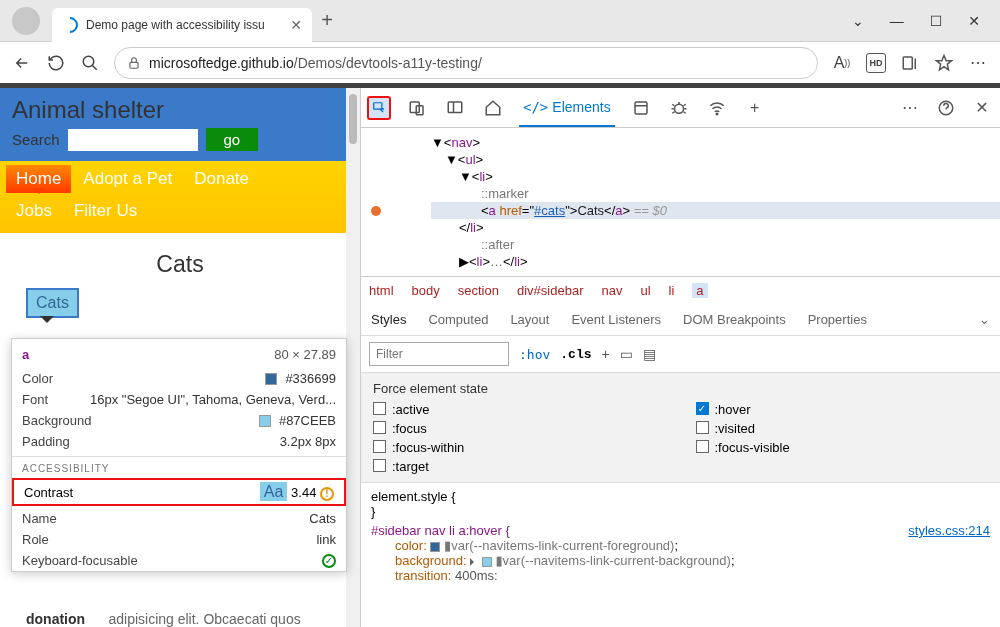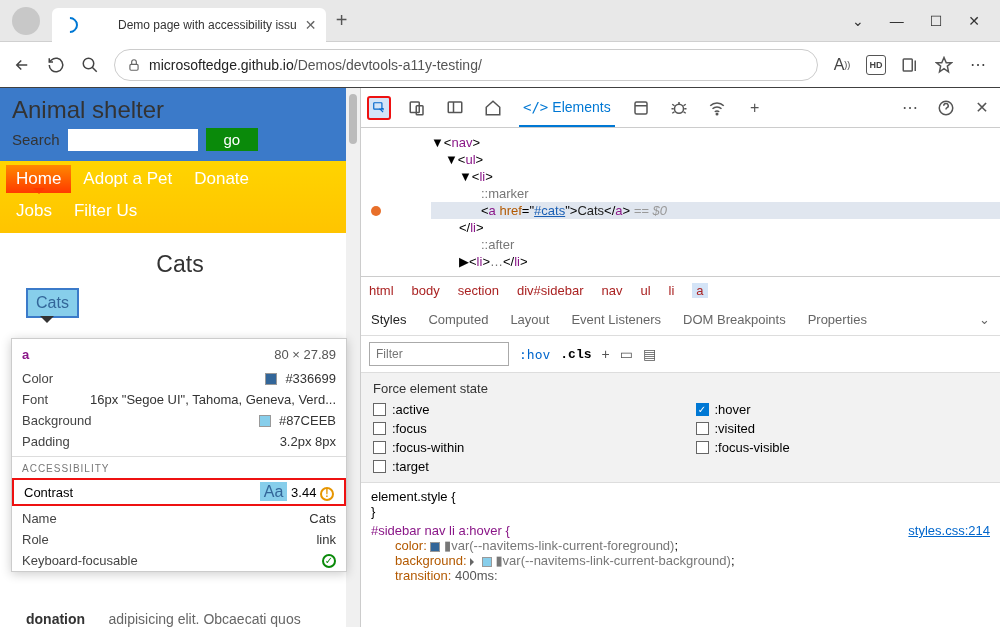--- a/index.html
+++ b/index.html
@@ -3,27 +3,27 @@
 <meta charset="utf-8">
 <style>
 * { margin: 0; padding: 0; box-sizing: border-box; font-family: "Segoe UI", Tahoma, Geneva, Verdana, sans-serif; }
 body { width: 1000px; height: 627px; background: #f0f0f0; overflow: hidden; position: relative; }
 
 
 .titlebar { height: 42px; background: #e8e8e8; display: flex; align-items: center; border-bottom: 1px solid #d0d0d0; }
 .avatar-placeholder { width: 28px; height: 28px; background: #c8c8c8; border-radius: 50%; margin: 0 12px; }
 .tab { background: #fff; border-radius: 6px 6px 0 0; height: 34px; display: flex; align-items: center; padding: 0 10px; gap: 8px; min-width: 260px; margin-top: 8px; }
 .tab-favicon { width: 16px; height: 16px; border: 2px solid #0078d4; border-top-color: transparent; border-left-color: transparent; border-radius: 50%; transform: rotate(-45deg); }
-.tab-title { font-size: 12px; color: #333; flex: 1; overflow: hidden; white-space: nowrap; margin-left: 32px; }
+.tab-title { font-size: 12px; color: #333; flex: 1; overflow: hidden; white-space: nowrap; }
 .tab-close { font-size: 14px; color: #666; cursor: pointer; }
 .newtab { width: 30px; text-align: center; font-size: 20px; color: #555; cursor: pointer; }
 .win-controls { margin-left: auto; display: flex; gap: 26px; padding-right: 20px; }
 .win-btn { font-size: 14px; color: #333; cursor: pointer; }
 
-.toolbar { height: 46px; background: #fff; display: flex; align-items: center; gap: 14px; padding: 0 12px; border-bottom: 1px solid #404040; }
+.toolbar { height: 46px; background: #fff; display: flex; align-items: center; gap: 14px; padding: 0 12px; border-bottom: 5px solid #404040; }
 .tool-icon { width: 20px; height: 20px; display: flex; align-items: center; justify-content: center; color: #444; cursor: pointer; }
 .addrbar { flex: 1; height: 32px; border: 1px solid #ccc; border-radius: 16px; display: flex; align-items: center; padding: 0 12px; gap: 8px; font-size: 14px; color: #555; }
 .addr-domain { color: #222; }
 
 
 .content { display: flex; height: calc(627px - 42px - 46px); }
 .page-side { width: 360px; background: #fff; position: relative; }
 .devtools { flex: 1; background: #fff; border-left: 1px solid #ccc; display: flex; flex-direction: column; }
 
 
@@ -88,21 +88,21 @@
 .styles-tabs .active { color: #222; }
 .filter-row { display: flex; align-items: center; gap: 10px; padding: 6px 8px; border-bottom: 1px solid #ddd; }
 .filter-input { width: 140px; height: 24px; border: 1px solid #aaa; padding: 0 6px; font-size: 12px; color: #c2410c; }
 .hov-btn { color: #0066cc; font-family: Consolas, monospace; font-size: 13px; cursor: pointer; }
 .cls-btn { font-family: Liberation Mono, monospace; font-size: 13px; cursor: pointer; font-weight: bold; }
 .mini-icon { font-size: 14px; color: #555; cursor: pointer; }
 
 .force-state { background: #f2f2f2; padding: 8px 12px; border-bottom: 1px solid #ddd; }
 .force-state-title { font-size: 13px; color: #333; margin-bottom: 6px; }
 .state-grid { display: grid; grid-template-columns: 1fr 1fr; gap: 4px 30px; font-family: Consolas, monospace; font-size: 13px; }
-.state-item { display: flex; align-items: center; gap: 6px; }
+.state-item { display: flex; align-items: flex-start; gap: 6px; }
 .chk { width: 13px; height: 13px; border: 1px solid #666; background: #fff; display: inline-flex; align-items: center; justify-content: center; font-size: 10px; }
 .chk.checked { background: #0078d4; border-color: #0078d4; color: #fff; }
 
 .css-rules { padding: 6px 10px; font-family: Consolas, monospace; font-size: 13px; overflow: hidden; }
 .css-selector { color: #8a1788; }
 .css-link { float: right; color: #0066cc; text-decoration: underline; cursor: pointer; }
 .css-prop { color: #b35900; padding-left: 24px; }
 .css-val { color: #555; }
 .css-var { color: #777; }
 .css-swatch { width: 10px; height: 10px; display: inline-block; border: 1px solid #999; vertical-align: middle; }

